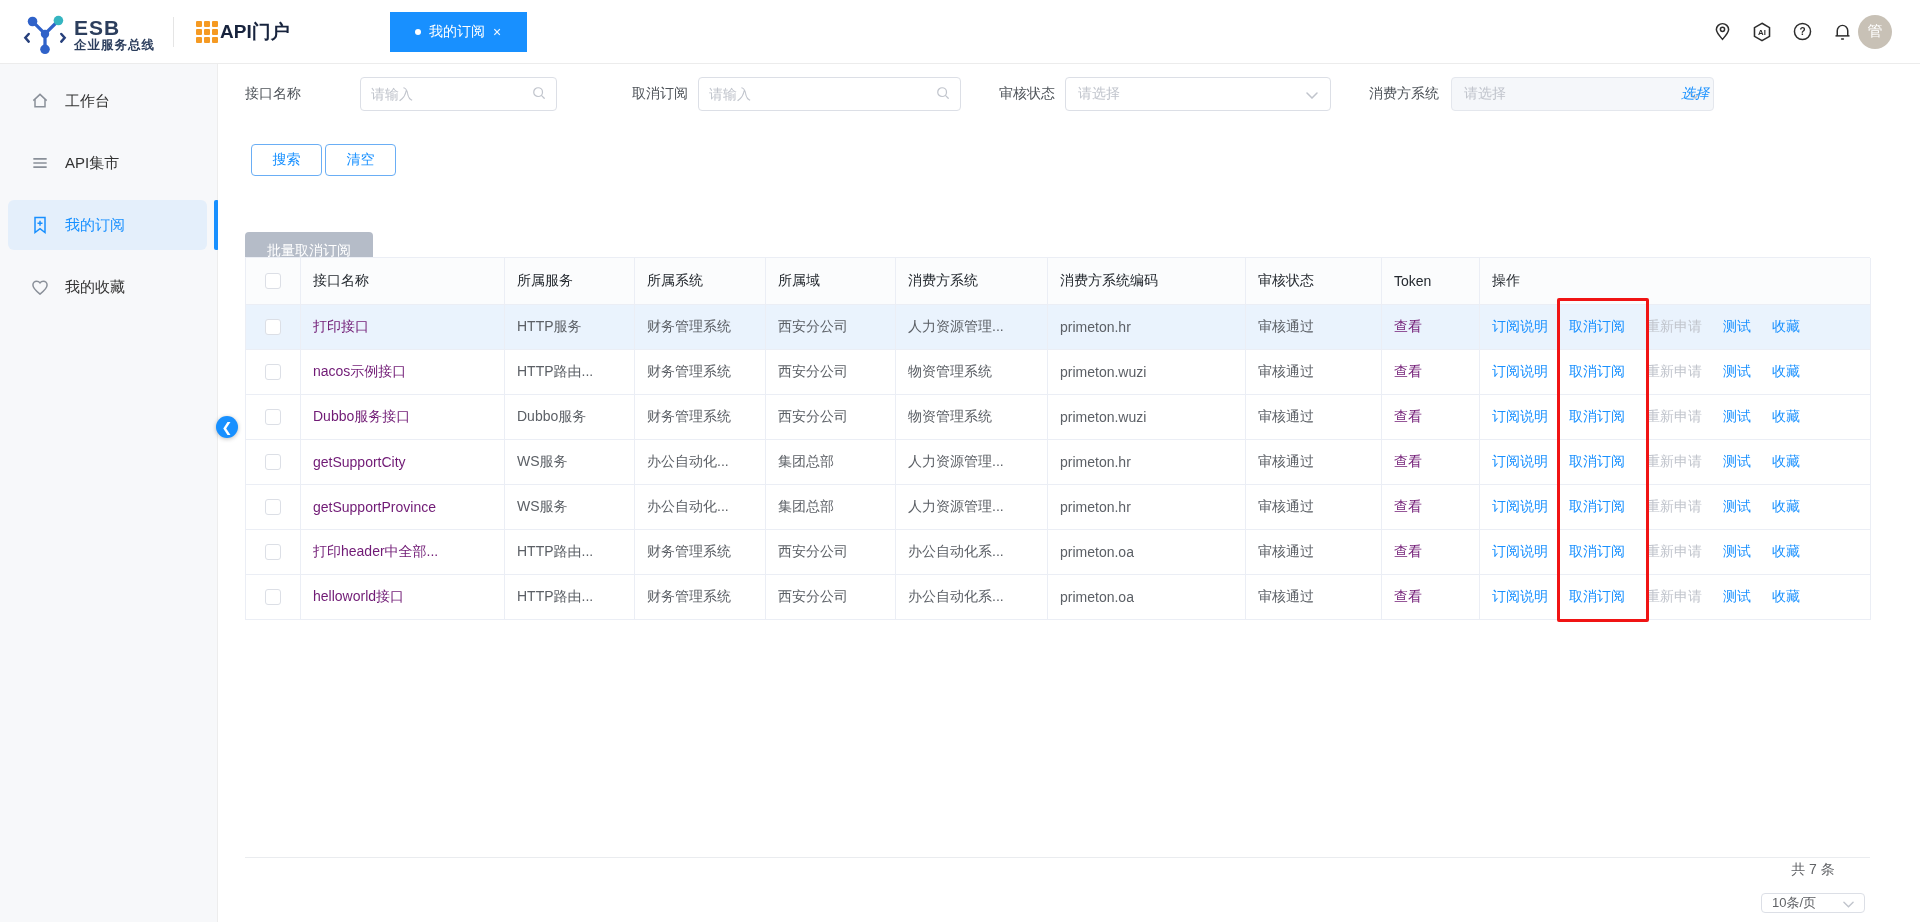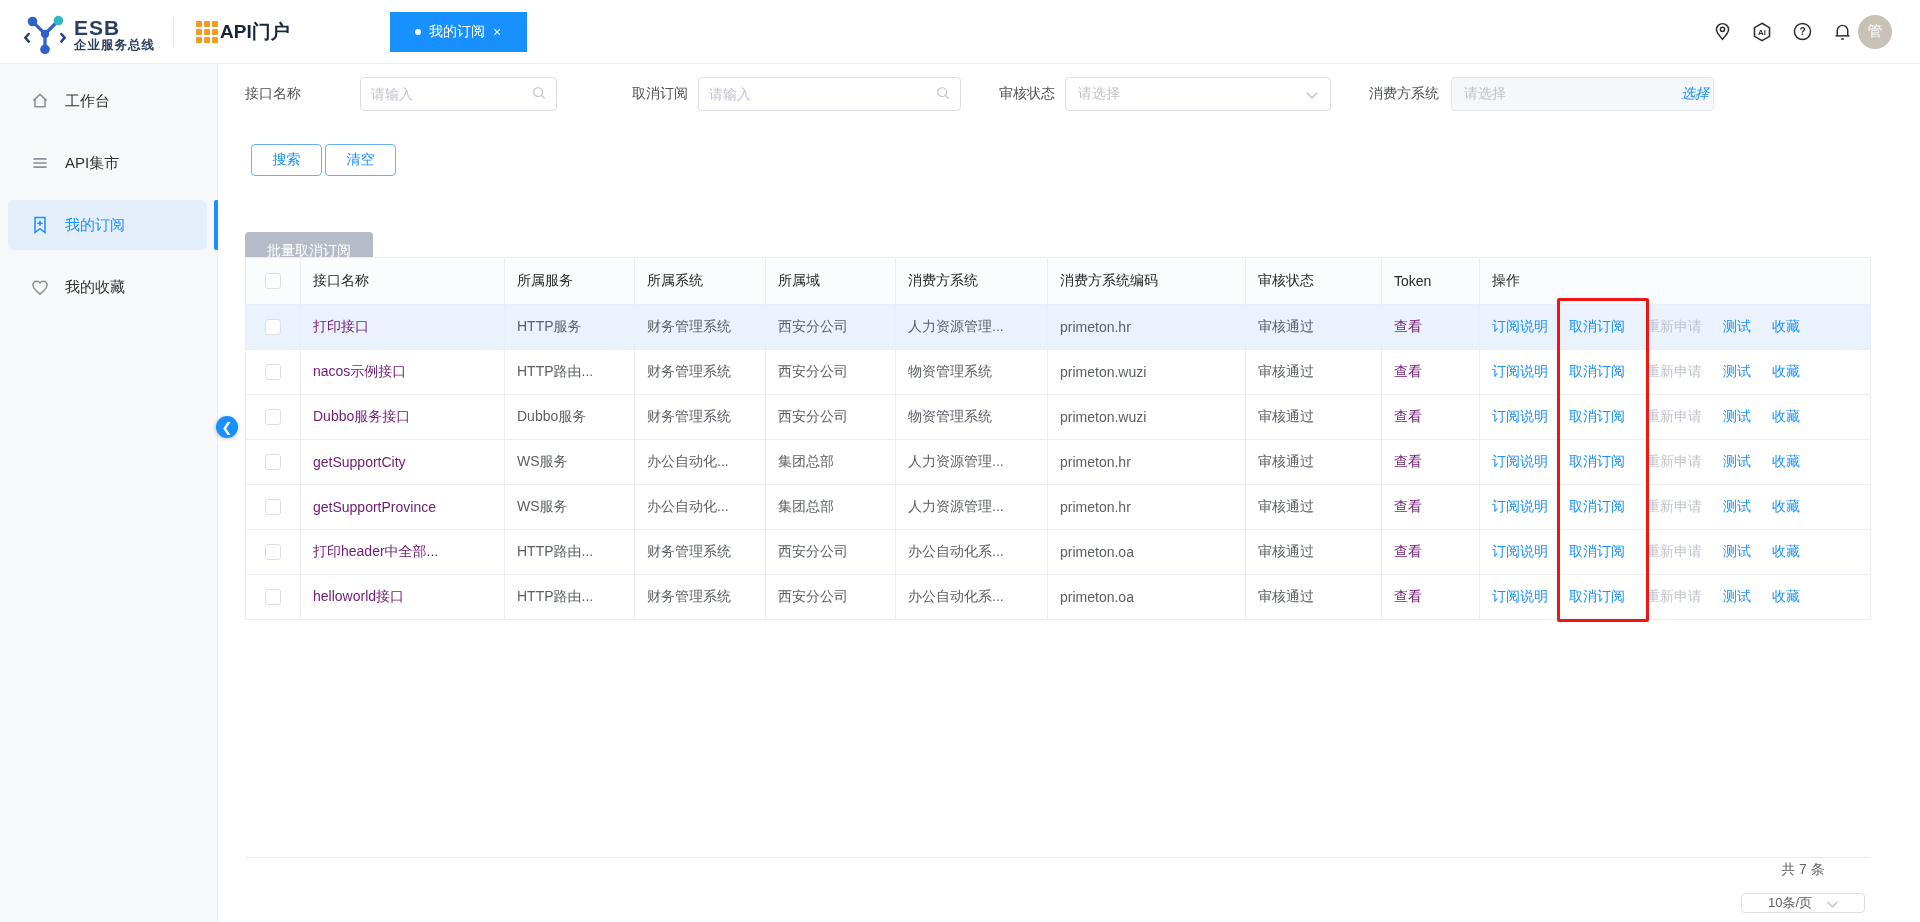--- a/index.html
+++ b/index.html
@@ -65,21 +65,21 @@
   .ops { gap:21px; }
   .op-link { color:#1890ff; cursor:pointer; white-space:nowrap; }
   .op-link.disabled { color:#c0c4cc; cursor:not-allowed; }
 
   
   .annotation-box { position:absolute; left:1557px; top:298px; width:92px; height:324px; border:3px solid #f01414; border-radius:2px; pointer-events:none; z-index:8; }
 
   
   .pag-divider { position:absolute; left:27px; top:793px; width:1625px; height:1px; background:#eaecef; }
   .pagination { position:absolute; top:797px; right:55px; height:33px; display:flex; align-items:center; gap:14px; color:#606266;flex-direction:column; }
-  .page-size { width:124px; height:33px; border:1px solid #dcdfe6; border-radius:4px; display:flex; align-items:center; justify-content:space-between; padding:0 26px; font-size:13px; color:#606266; cursor:pointer; background:#fff; }
+  .page-size { width:104px; height:33px; border:1px solid #dcdfe6; border-radius:4px; display:flex; align-items:center; justify-content:space-between; padding:0 10px; font-size:13px; color:#606266; cursor:pointer; background:#fff; }
   .pg-btn { width:29px; height:29px; border:1px solid #dcdfe6; border-radius:4px; background:#fff; display:flex; align-items:center; justify-content:center; color:#c0c4cc; font-size:14px; cursor:pointer; }
   .pg-num { width:30px; height:29px; border:1px solid #1890ff; border-radius:4px; background:#fff; display:flex; align-items:center; justify-content:center; color:#1890ff; cursor:pointer; }
   .goto-input { width:42px; height:29px; border:1px solid #dcdfe6; border-radius:4px; text-align:center; font-size:14px; color:#606266; outline:none; }
 </style>
 </head>
 <body>
 
 <div id="page">
 
   <div class="topbar">

